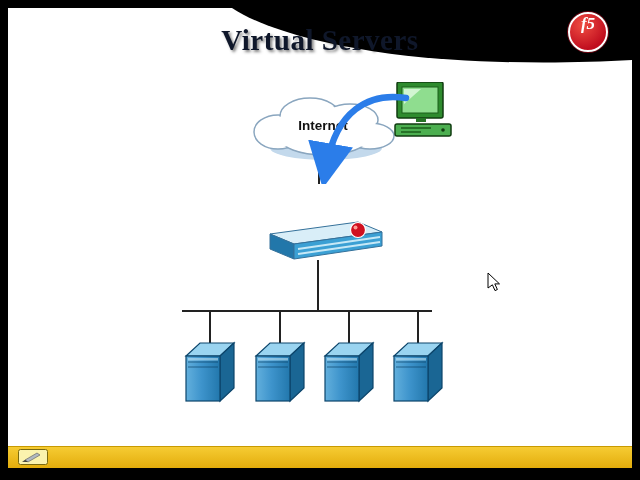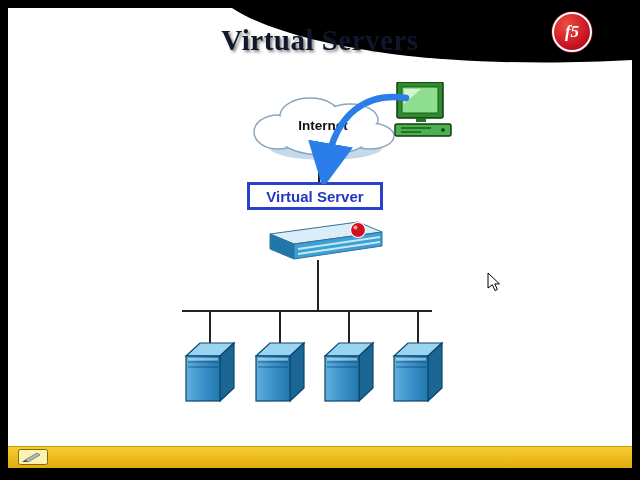--- a/index.html
+++ b/index.html
@@ -3,24 +3,24 @@
 <meta charset="utf-8">
 <style>
   html,body{margin:0;padding:0;background:#000;}
   body{font-family:"Liberation Sans",sans-serif;}
   .stage{position:relative;width:640px;height:480px;background:#000;overflow:hidden;}
   .slide{position:absolute;left:8px;top:8px;width:624px;height:460px;background:#fff;}
   .swoosh{position:absolute;top:0;right:0;width:400px;height:62px;z-index:1;}
   .title{position:absolute;left:0;right:0;top:16px;text-align:center;z-index:5;
          font-family:"Liberation Serif",serif;font-weight:bold;font-size:29px;letter-spacing:.5px;
          color:#0f172a;text-shadow:2px 2px 3px rgba(0,0,0,.5);}
-  .logo{position:absolute;top:4px;right:40px;width:36px;height:36px;border-radius:50%;z-index:6;
+  .logo{position:absolute;top:4px;right:24px;width:36px;height:36px;border-radius:50%;z-index:6;
         background:radial-gradient(circle at 35% 30%, #ef4d42, #c00d1e 72%);
         border:2px solid #fff;box-shadow:0 0 0 1px #6d0410;
-        display:flex;align-items:center;justify-content:center;
+        display:flex;align-items:flex-start;justify-content:center;
         font-family:"Liberation Serif",serif;font-style:italic;font-weight:bold;font-size:17px;color:#fff;}
   .cloud{position:absolute;left:240px;top:82px;width:150px;height:72px;z-index:2;}
   .cloud-label{position:absolute;left:240px;top:110px;width:150px;text-align:center;z-index:3;
                font-weight:bold;font-size:13.5px;color:#111;}
   .workstation{position:absolute;left:383px;top:74px;width:66px;height:62px;z-index:2;}
   .arrow{position:absolute;left:298px;top:82px;width:115px;height:94px;z-index:4;}
   .vline1{position:absolute;left:310px;top:138px;width:2px;height:38px;background:#222;}
   .vsbox{position:absolute;left:239px;top:174px;width:130px;height:22px;border:3px solid #2840CC;background:#fff;z-index:3;
          display:flex;align-items:center;justify-content:center;font-weight:bold;font-size:15px;color:#2336BE;}
   .appliance{position:absolute;left:246px;top:204px;width:136px;height:54px;z-index:2;}
@@ -83,23 +83,20 @@
       <defs>
         <marker id="ah" markerWidth="7" markerHeight="7" refX="3.2" refY="3.5" orient="auto">
           <path d="M0,0 L7,3.5 L0,7 Z" fill="#2B7DE9"></path>
         </marker>
       </defs>
       <path d="M 100,8 C 62,2 30,22 21,74" fill="none" stroke="#2B7DE9" stroke-width="6.5" stroke-linecap="round" marker-end="url(#ah)"></path>
     </svg>
 
     <div class="vline1"></div>
 
-    <div class="vsbox">
-      <span>Virtual Server</span>
-    </div>
 
     <svg class="appliance" viewBox="0 0 136 54">
       <polygon points="16,22 104,10 128,20 40,32" fill="#D9EEF8" stroke="#35719A" stroke-width="1"></polygon>
       <polygon points="16,22 40,32 40,47 16,37" fill="#2277AA" stroke="#35719A" stroke-width="1"></polygon>
       <polygon points="40,32 128,20 128,34 40,47" fill="#3BA0D4" stroke="#35719A" stroke-width="1"></polygon>
       <line x1="44" y1="37" x2="126" y2="25" stroke="#C6E8F6" stroke-width="2"></line>
       <line x1="44" y1="42" x2="126" y2="30" stroke="#C6E8F6" stroke-width="2"></line>
       <circle cx="104" cy="18" r="7.5" fill="#D01020" stroke="#ffffff" stroke-width="1.2"></circle>
       <circle cx="101.5" cy="15.5" r="2" fill="#FF9B93"></circle>
     </svg>

